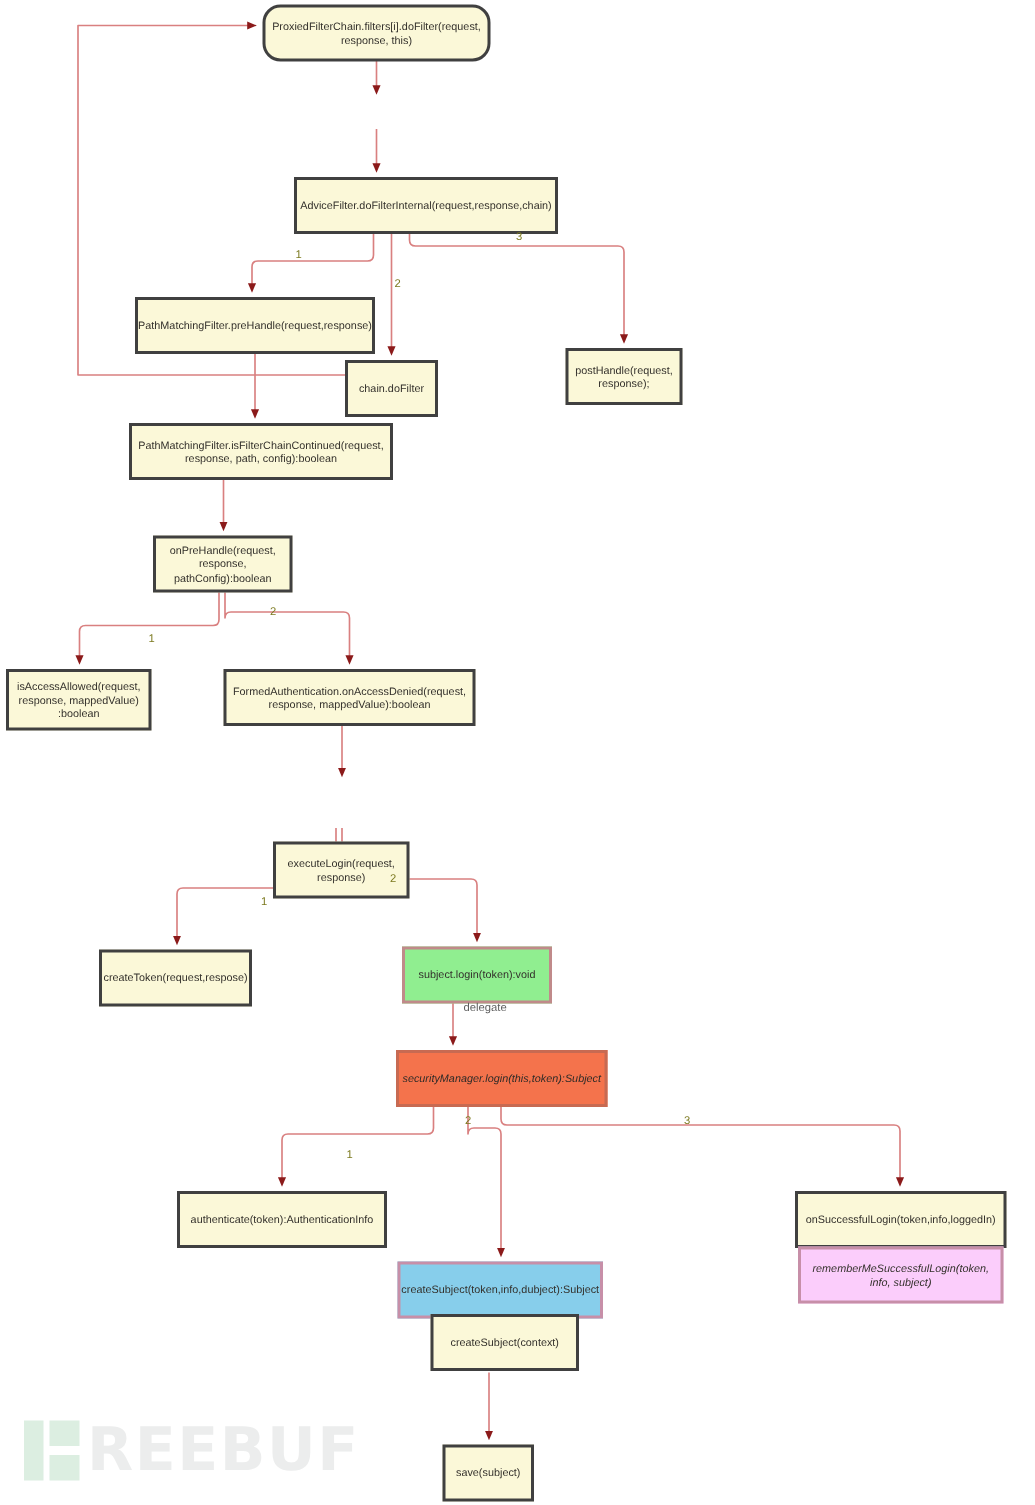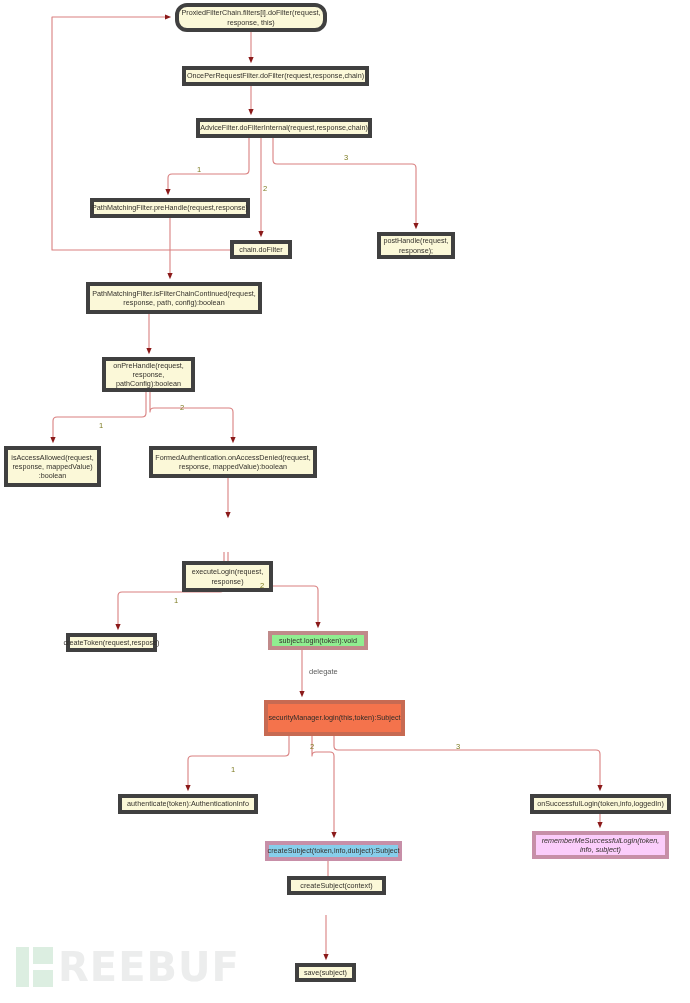--- a/index.html
+++ b/index.html
@@ -25,23 +25,23 @@
   .node {
     position: absolute;
     box-sizing: border-box;
     display: flex;
     align-items: center;
     justify-content: center;
     text-align: center;
     font-size: 7.2px;
     line-height: 1.28;
     color: #33302b;
-    border: 4px solid #404040;
+    border: 2px solid #404040;
     background: #fbf8d8;
-    padding: 4px 3px;
+    padding: 17px 3px;
     white-space: pre-line;
     letter-spacing: 0.02px;
   }
   .node.rounded {
     border-radius: 12px;
   }
   .node.green {
     background: #90ee90;
     border-color: #c08a8a;
   }
@@ -161,41 +161,40 @@
       <path d="M328,861 L328,890" marker-end="url(#ah)"></path>
 
       <path d="M326,915 L326,957" marker-end="url(#ah)"></path>
 
       <path d="M600,814 L600,825" marker-end="url(#ah)"></path>
     </g>
   </svg>
 
   <div class="node rounded" style="left:175px; top:3px;   width:152px; height:29px;">ProxiedFilterChain.filters[i].doFilter(request,
 response, this)</div>
-  <div class="node" style="left:182px; top:66px;  width:187px; height:20px;">OncePerRequestFilter.doFilter(request,response,chain)</div>
   <div class="node" style="left:196px; top:118px; width:176px; height:20px;">AdviceFilter.doFilterInternal(request,response,chain)</div>
   <div class="node" style="left:90px;  top:198px; width:160px; height:20px;">PathMatchingFilter.preHandle(request,response)</div>
   <div class="node" style="left:230px; top:240px; width:62px;  height:19px;">chain.doFilter</div>
   <div class="node" style="left:377px; top:232px; width:78px;  height:27px;">postHandle(request,
 response);</div>
   <div class="node" style="left:86px;  top:282px; width:176px; height:32px;">PathMatchingFilter.isFilterChainContinued(request,
 response, path, config):boolean</div>
   <div class="node" style="left:102px; top:357px; width:93px;  height:35px;">onPreHandle(request,
 response,
 pathConfig):boolean</div>
   <div class="node" style="left:4px;   top:446px; width:97px;  height:41px;">isAccessAllowed(request,
 response, mappedValue)
 :boolean</div>
   <div class="node" style="left:149px; top:446px; width:168px; height:32px;">FormedAuthentication.onAccessDenied(request,
 response, mappedValue):boolean</div>
   <div class="node" style="left:182px; top:521px; width:91px;  height:31px;margin-top:40px;">executeLogin(request,
 response)</div>
-  <div class="node" style="left:66px;  top:633px; width:91px; height:19px;">createToken(request,respose)</div>
+  <div class="node" style="left:66px;  top:633px; width:102px; height:19px;">createToken(request,respose)</div>
   <div class="node green" style="left:268px; top:631px; width:100px; height:19px;">subject.login(token):void</div>
-  <div class="node orange" style="left:264px; top:700px; width:141px; height:36px;">securityManager.login(this,token):Subject</div>
+  <div class="node orange" style="left:264px; top:700px; width:141px; height:36px;font-style:italic;">securityManager.login(this,token):Subject</div>
   <div class="node" style="left:118px; top:794px; width:140px; height:20px;">authenticate(token):AuthenticationInfo</div>
   <div class="node blue" style="left:265px; top:841px; width:137px; height:20px;">createSubject(token,info,dubject):Subject</div>
   <div class="node" style="left:287px; top:876px; width:99px;  height:19px;">createSubject(context)</div>
   <div class="node" style="left:295px; top:963px; width:61px;  height:19px;">save(subject)</div>
   <div class="node" style="left:530px; top:794px; width:141px; height:20px;">onSuccessfulLogin(token,info,loggedIn)</div>
   <div class="node pink" style="left:532px; top:831px; width:137px; height:28px;">rememberMeSuccessfulLogin(token,
 info, subject)</div>
 
   <div class="edge-label" style="left:197px; top:165px;">1</div>
   <div class="edge-label" style="left:263px; top:184px;">2</div>

